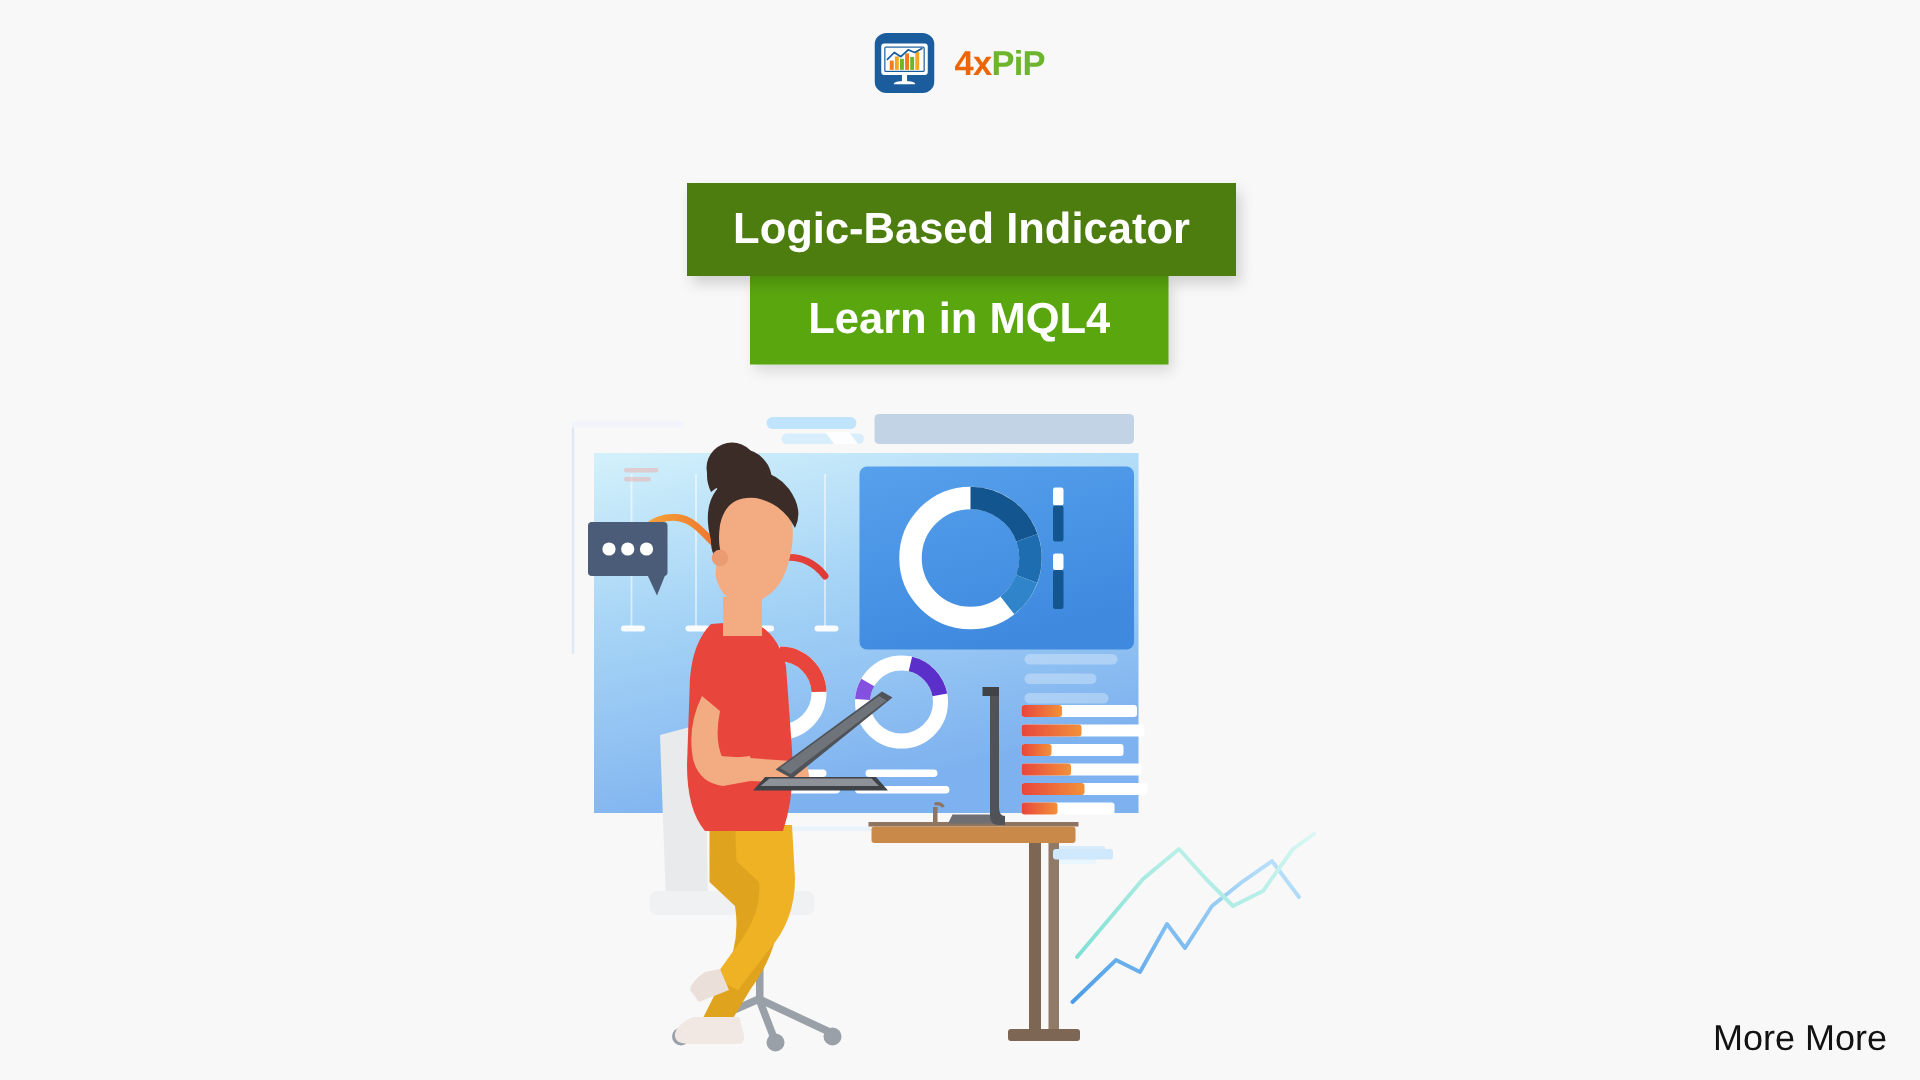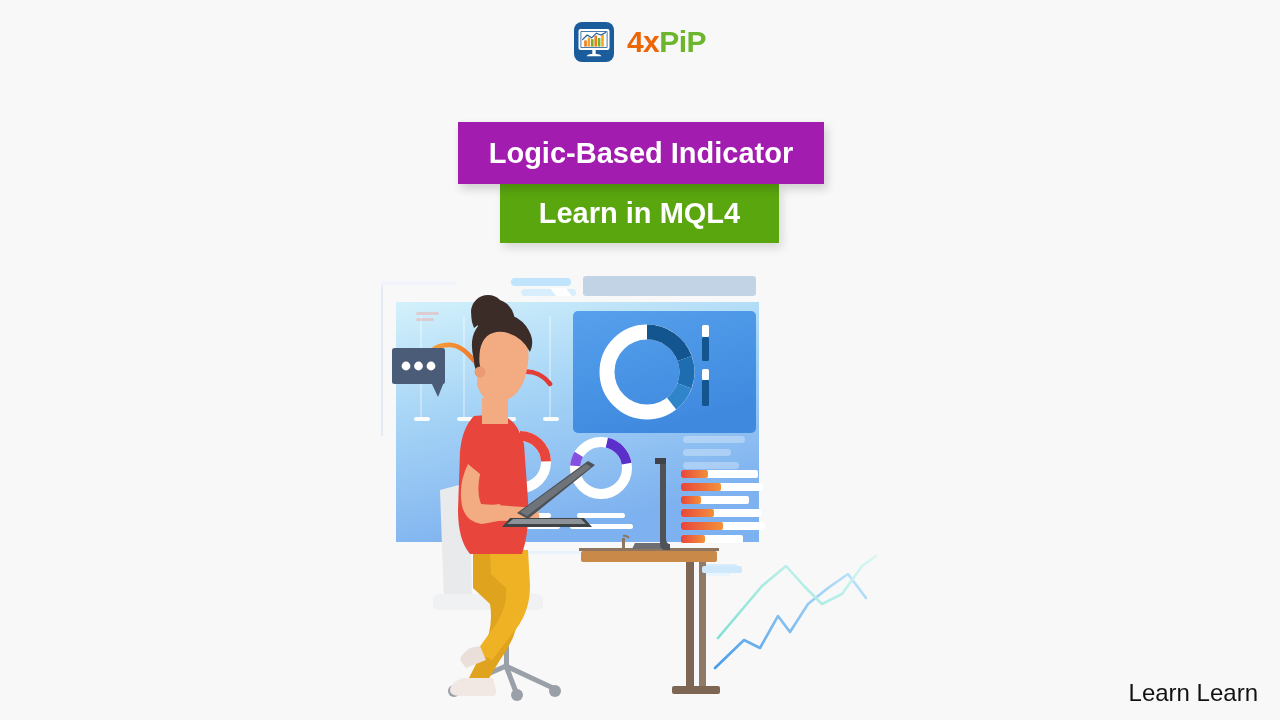--- a/index.html
+++ b/index.html
@@ -12,35 +12,35 @@
   }
   #page { position:relative; width:1280px; height:720px; background:#f8f8f8; }
 
   
   .brand {
     position:absolute; left:0; top:22px; width:1280px;
     display:flex; align-items:center; justify-content:center; gap:13px;
   }
   .brand-mark { width:40px; height:40px; display:block; }
   .brand-text {
-    font-size:30px; font-weight:bold; letter-spacing:-0.5px;
+    font-size:23px; font-weight:bold; letter-spacing:-0.5px;
     line-height:1; white-space:nowrap;
   }
   .brand-text .b1 { color:#ec6608; }
   .brand-text .b2 { color:#6cb52d; }
 
   
   .title-wrap { position:absolute; left:0; top:122px; width:1280px; }
   .banner {
     position:absolute; display:flex; align-items:center; justify-content:center;
     color:#fff; font-weight:bold; white-space:nowrap;
   }
   .banner-orange {
     left:458px; top:0; width:366px; height:62px;
-    background:#a21caf; font-size:29px;
+    background:#4d7c0f; font-size:29px;
     box-shadow:3px 5px 9px rgba(0,0,0,0.17);
     z-index:3;
   }
   .banner-green {
     left:500px; top:62px; width:279px; height:59px;
     background:#5aa60f; font-size:29px;
     box-shadow:3px 5px 9px rgba(0,0,0,0.13);
     z-index:2;
   }
 
@@ -306,15 +306,15 @@
       </g>
 
       <g fill="none" stroke-width="2.6" stroke-linejoin="round" stroke-linecap="round">
         <polyline points="345,400 374,372 390,380 408,348 420,364 438,336 458,320 478,306 496,330" stroke="url(#gTrend1)"></polyline>
         <polyline points="348,370 370,344 392,318 416,298 434,318 452,336 472,326 492,298 506,288" stroke="url(#gTrend2)"></polyline>
       </g>
       <rect x="332" y="298" width="40" height="7" rx="2" fill="#cfe8fb"></rect>
     </svg>
   </div>
 
-  <div class="learn-more">Learn Learn</div>
+  <div class="learn-more">More More</div>
 
 </div>
 
 </body></html>

